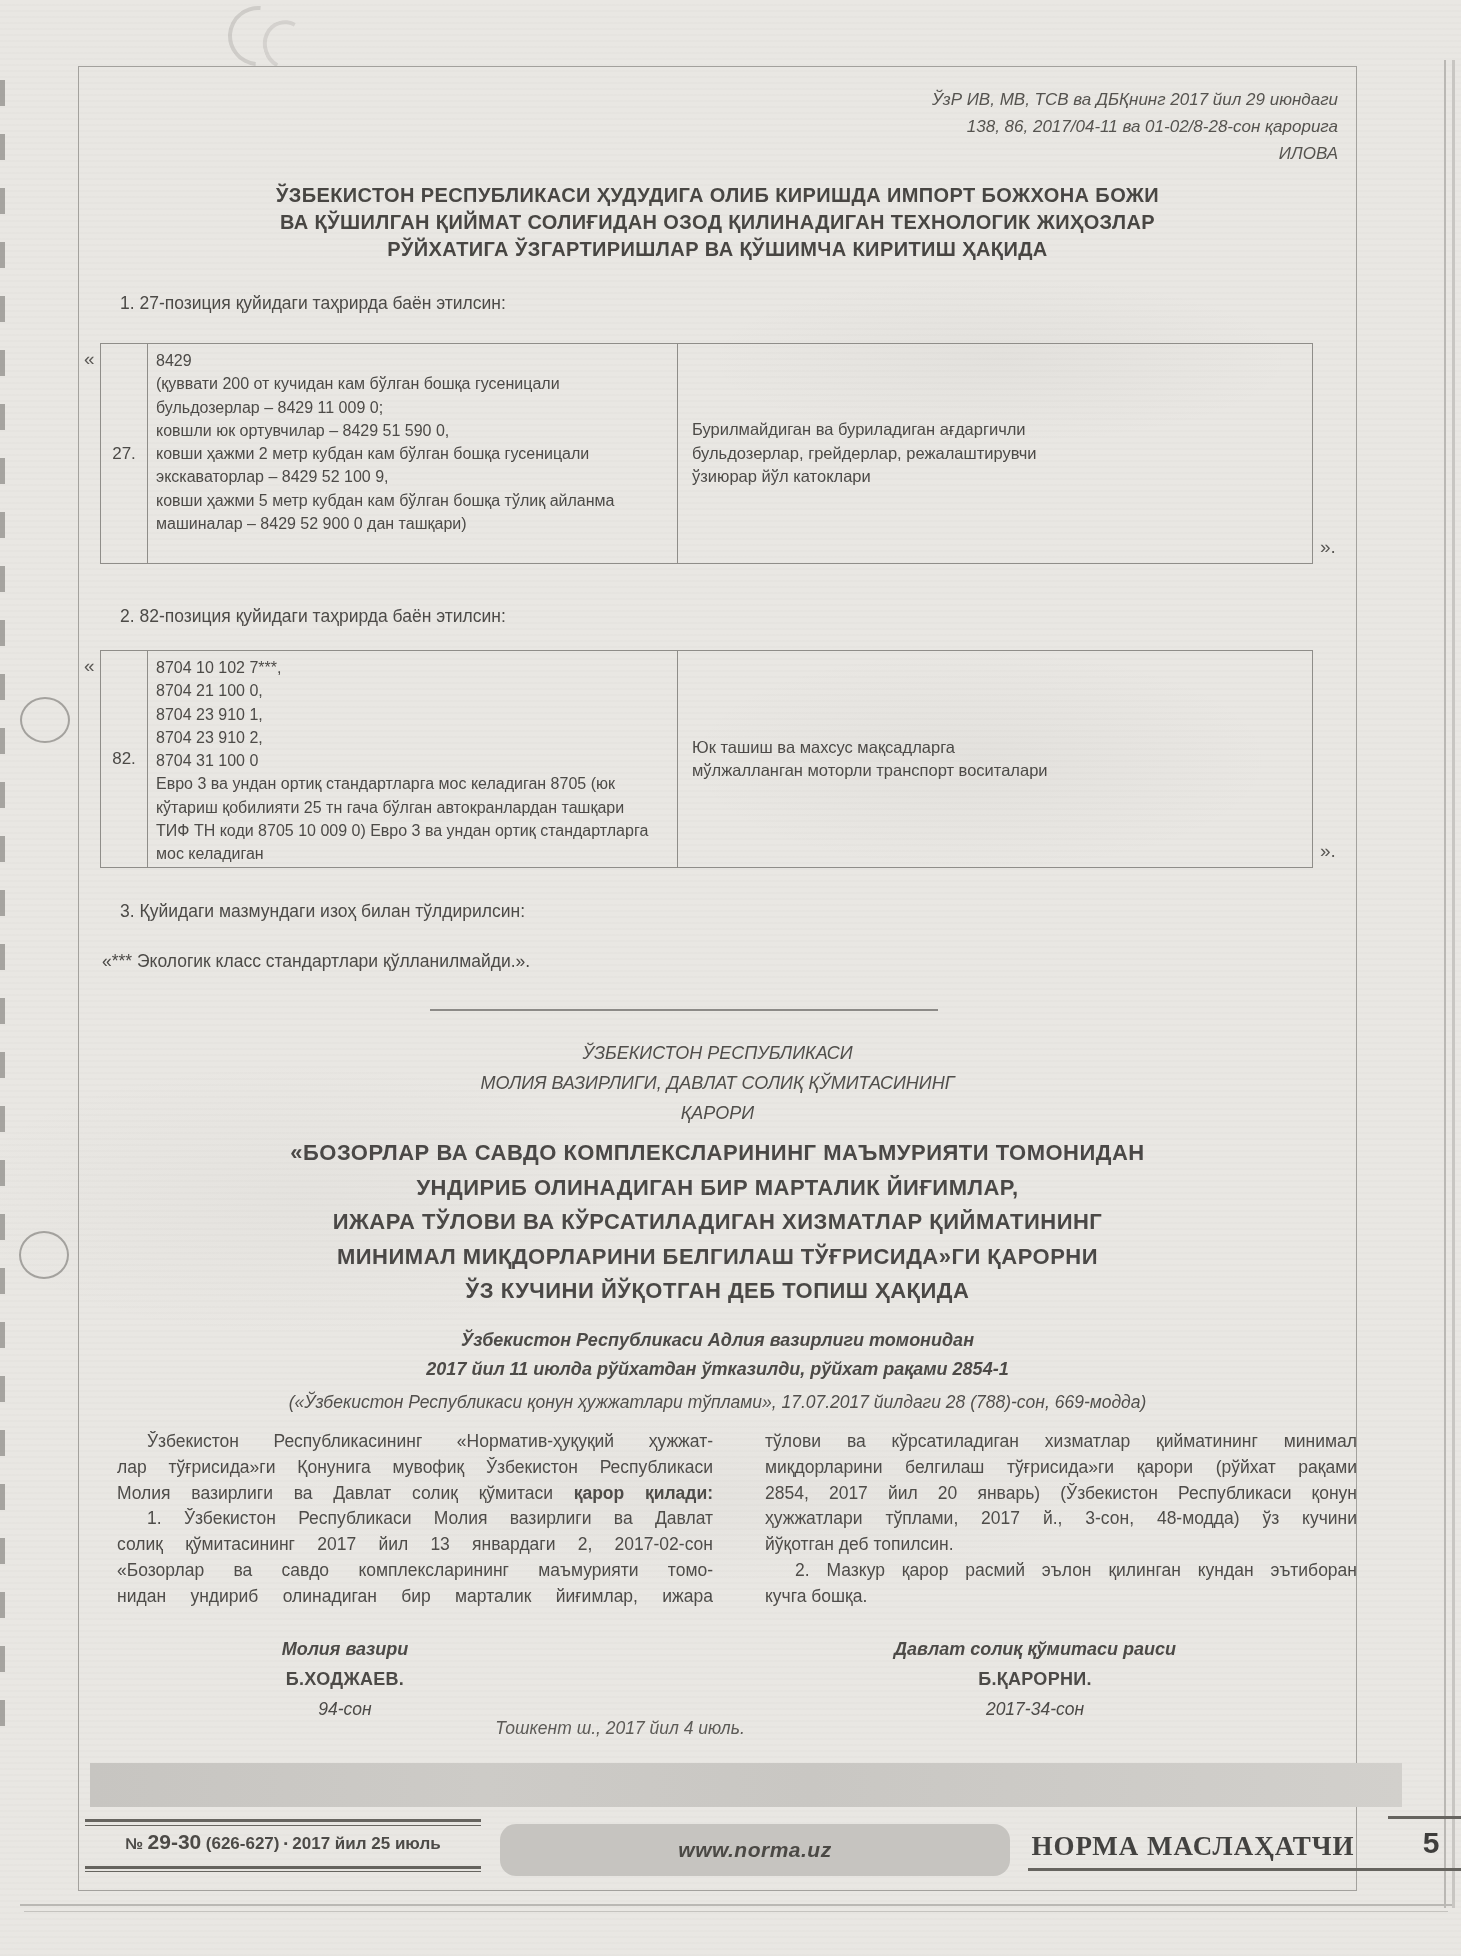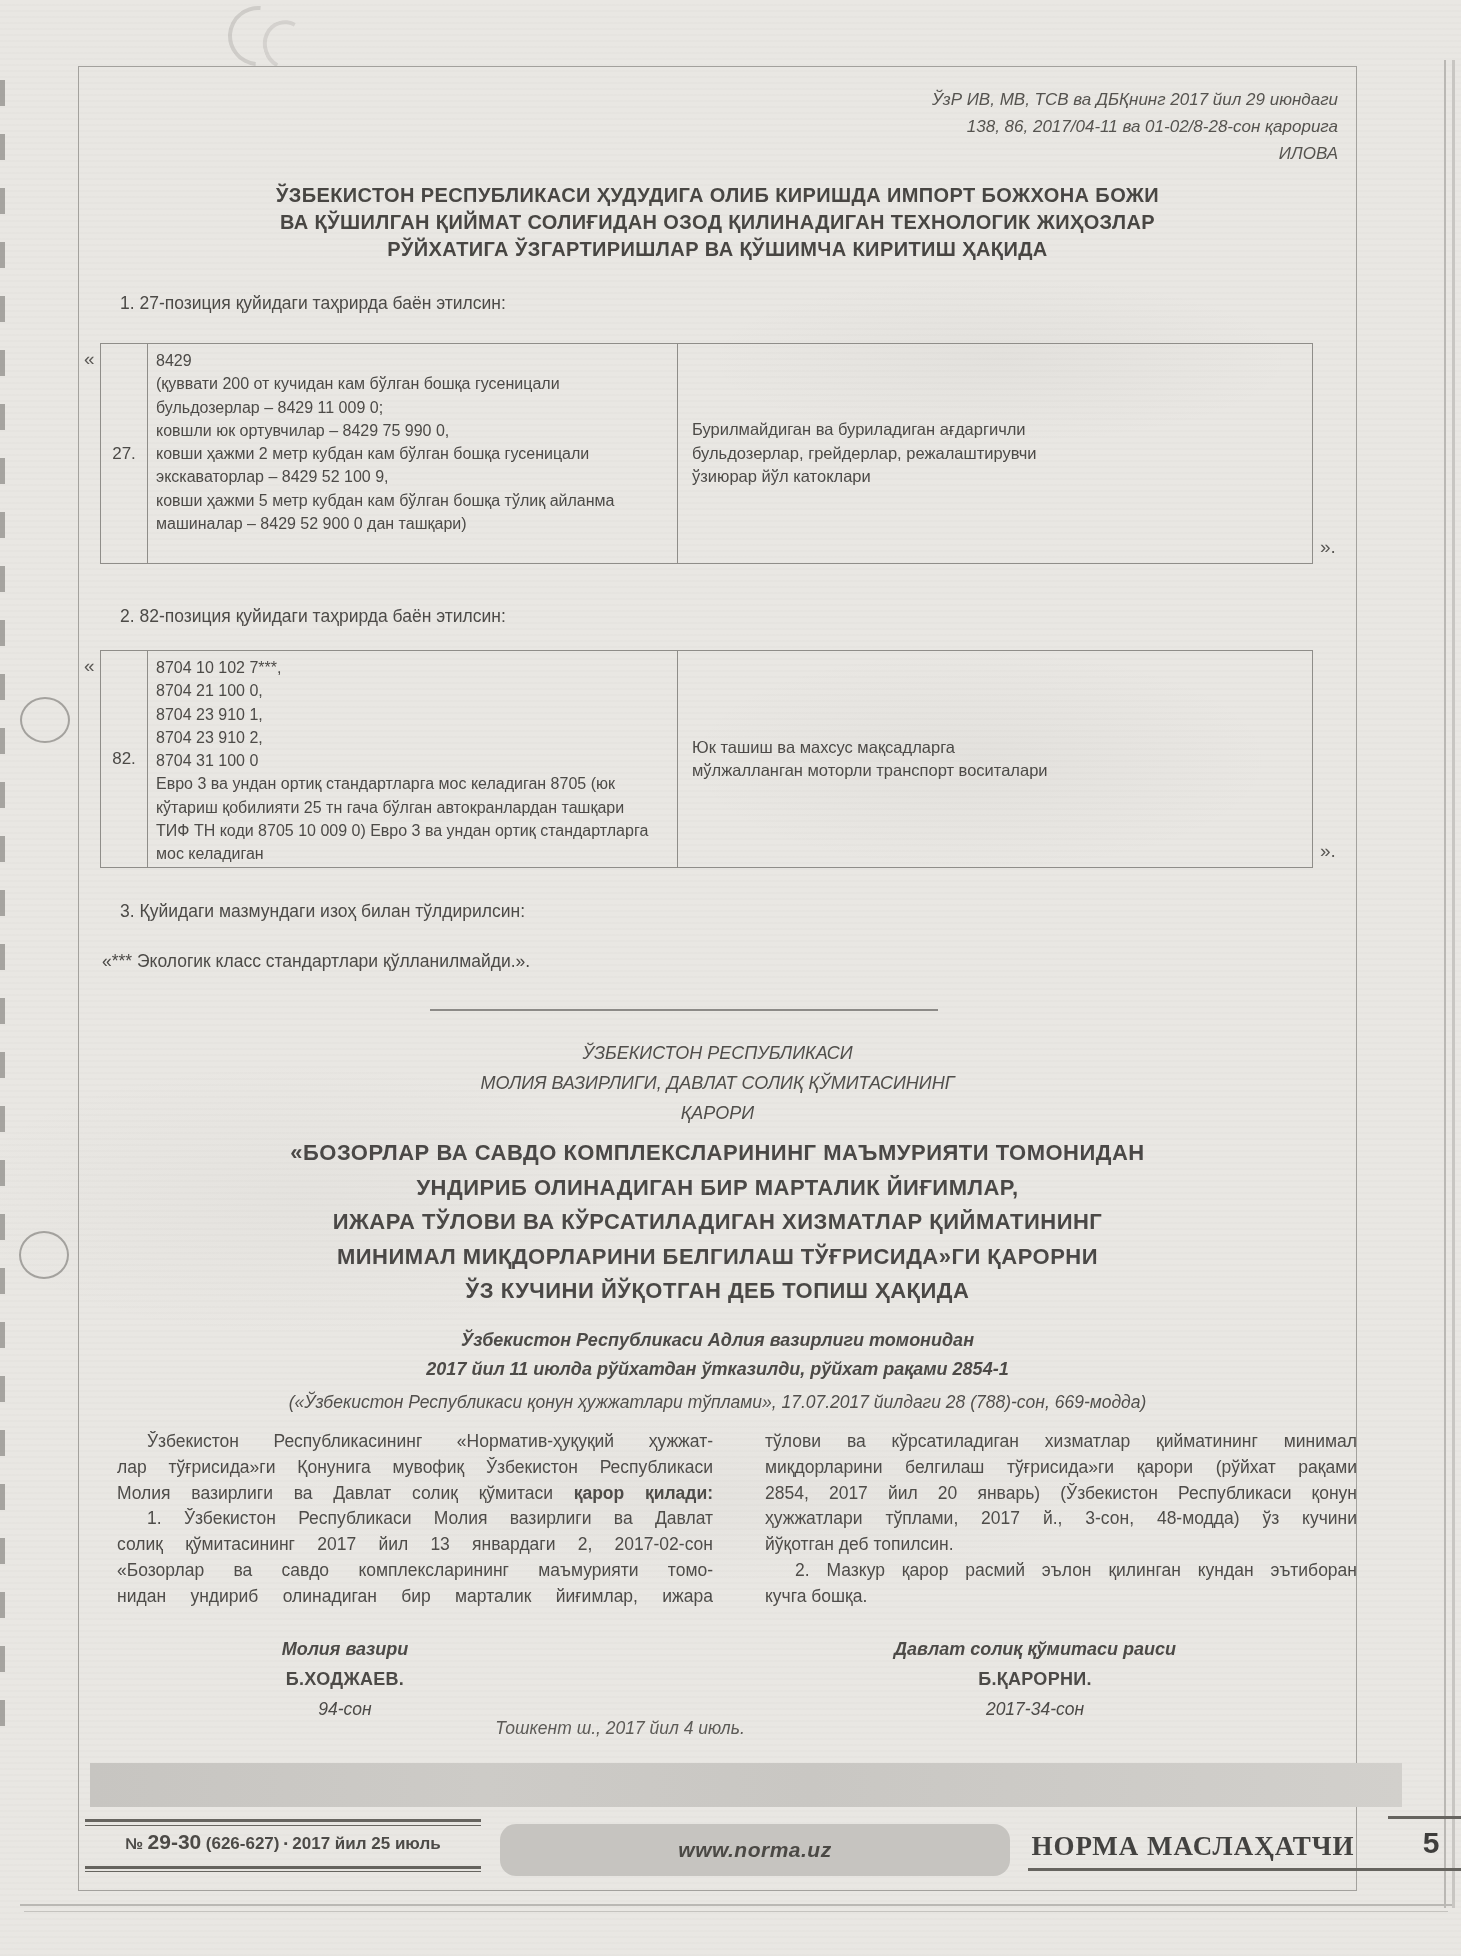--- a/index.html
+++ b/index.html
@@ -137,21 +137,21 @@
 
   <div class="abs sec-label" style="top:293px;">1. 27-позиция қуйидаги таҳрирда баён этилсин:</div>
 
   <div class="abs q" style="left:84px;top:348px;">«</div>
   <div class="abs dtable" style="top:343px;height:221px;">
     <div class="tcol-no">27.</div>
     <div class="tcol-codes">
         <div class="ln">8429</div>
         <div class="ln">(қуввати 200 от кучидан кам бўлган бошқа гусеницали</div>
         <div class="ln">бульдозерлар – 8429 11 009 0;</div>
-        <div class="ln">ковшли юк ортувчилар – 8429 75 990 0,</div>
+        <div class="ln">ковшли юк ортувчилар – 8429 51 590 0,</div>
         <div class="ln">ковши ҳажми 2 метр кубдан кам бўлган бошқа гусеницали</div>
         <div class="ln">экскаваторлар – 8429 52 100 9,</div>
         <div class="ln">ковши ҳажми 5 метр кубдан кам бўлган бошқа тўлиқ айланма</div>
         <div class="ln">машиналар – 8429 52 900 0 дан ташқари)</div>
       </div>
     <div class="tcol-desc">
         <div class="ln">Бурилмайдиган ва буриладиган ағдаргичли</div>
         <div class="ln">бульдозерлар, грейдерлар, режалаштирувчи</div>
         <div class="ln">ўзиюрар йўл катоклари</div>
       </div>

